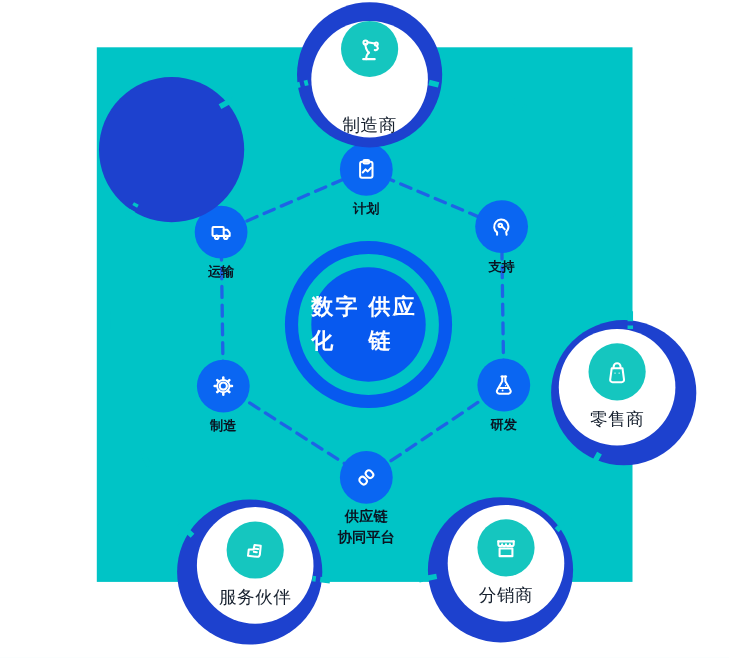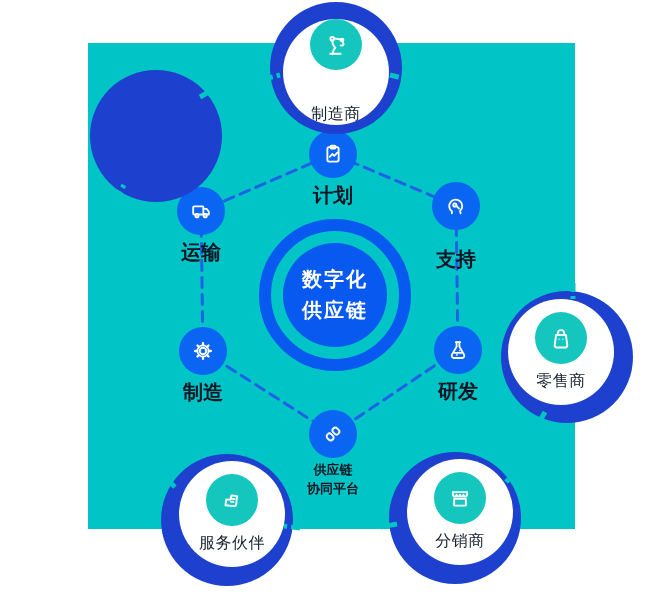--- a/index.html
+++ b/index.html
@@ -10,28 +10,28 @@
 
   .layer { position:absolute; left:0; top:0; pointer-events:none; }
   .hex-line { fill:none; stroke:var(--connector-blue); stroke-width:3; stroke-dasharray:10 7; stroke-linecap:round; }
   .notch { stroke:var(--panel-teal); stroke-width:5; stroke-dasharray:9 4; fill:none; }
 
   
   .center-emblem { position:absolute; left:259px; top:219px; width:152px; height:152px;
     border-radius:50%; border:12px solid var(--center-blue); box-sizing:border-box; }
   .center-core { position:absolute; left:50%; top:50%; transform:translate(-50%,-50%);
     width:104px; height:104px; border-radius:50%; background:var(--center-blue);
-    color:var(--center-text); display:flex; flex-direction:column; align-items:center; justify-content:center;
+    color:var(--center-text); display:flex; flex-direction:row; align-items:center; justify-content:center;
     font-size:20px; font-weight:700; letter-spacing:2px; line-height:1.55; }
 
   
   .process { position:absolute; width:120px; display:flex; flex-direction:column; align-items:center; }
   .pcircle { width:48px; height:48px; border-radius:50%; background:var(--node-blue);
     display:flex; align-items:center; justify-content:center; }
-  .hlabel { margin-top:4px; font-size:20px; font-weight:700; color:var(--process-label-dark); }
+  .hlabel { margin-top:4px; font-size:12px; font-weight:700; color:var(--process-label-dark); }
   .platform .hlabel { font-size:13px; line-height:1.45; text-align:center; margin-top:3px; }
 
   
   .partner { position:absolute; width:132px; height:132px; }
   .ring { position:absolute; inset:0; border-radius:50%; background:var(--ring-blue); }
   .face { position:absolute; width:106px; height:106px; border-radius:50%; background:#fff;
     display:flex; flex-direction:column; align-items:center; justify-content:center; gap:7px; }
   .badge { width:52px; height:52px; border-radius:50%; background:var(--icon-teal);
     display:flex; align-items:center; justify-content:center; }
   .plabel { font-size:16px; font-weight:500; color:var(--label-dark); letter-spacing:.5px; }
@@ -76,21 +76,21 @@
           <rect x="4.8" y="7.8" width="9.4" height="7.4" rx="0.8"></rect>
           <path d="M14.2 10h2.9l2.1 2.6v2.6h-5"></path>
           <circle cx="8.3" cy="16.3" r="1.5"></circle>
           <circle cx="15.9" cy="16.3" r="1.5"></circle>
         </svg>
       </span>
     </div>
     <div class="hlabel">运输</div>
   </div>
 
-  <div class="process" style="left:396px; top:182px;gap:12px;">
+  <div class="process" style="left:396px; top:182px;">
     <div class="pcircle">
       <span>
         <svg class="icon-svg" width="26" height="26" viewBox="0 0 24 24" fill="none" stroke="#fff" stroke-width="1.7" stroke-linecap="round" stroke-linejoin="round">
           <path d="M8.2 18.8v-1.9a6 6 0 1 1 7.6-.4l.4 2.3"></path>
           <circle cx="10.9" cy="11.1" r="1.5"></circle>
           <path d="M12.4 11.9l2.3 2.4"></path>
         </svg>
       </span>
     </div>
     <div class="hlabel">支持</div>

